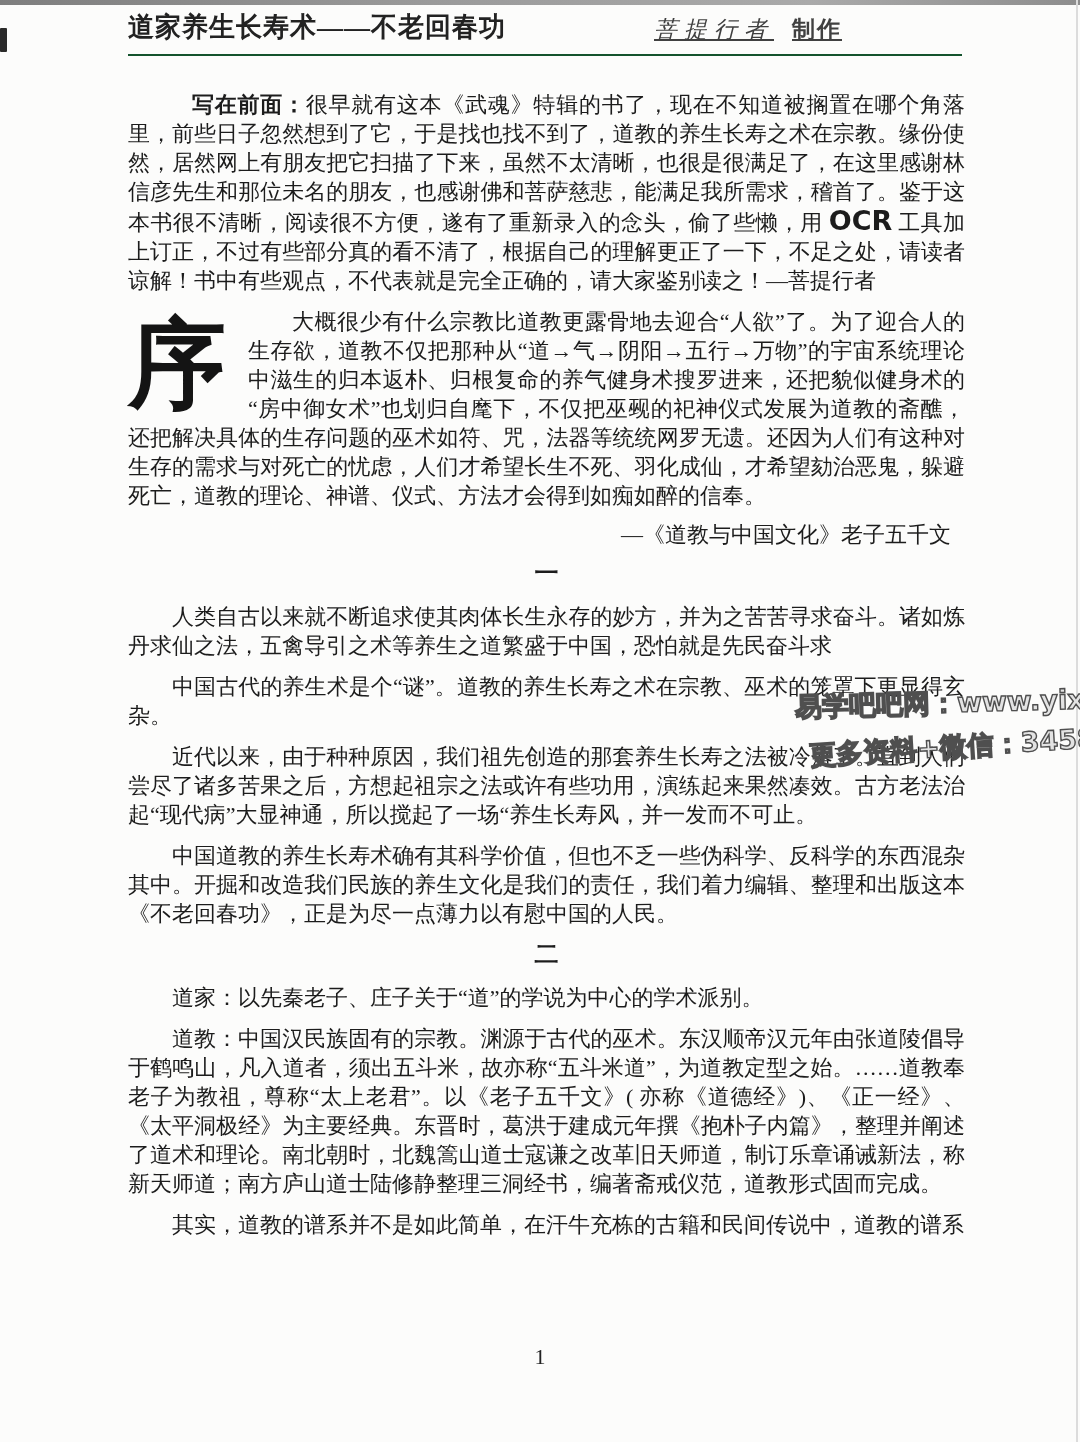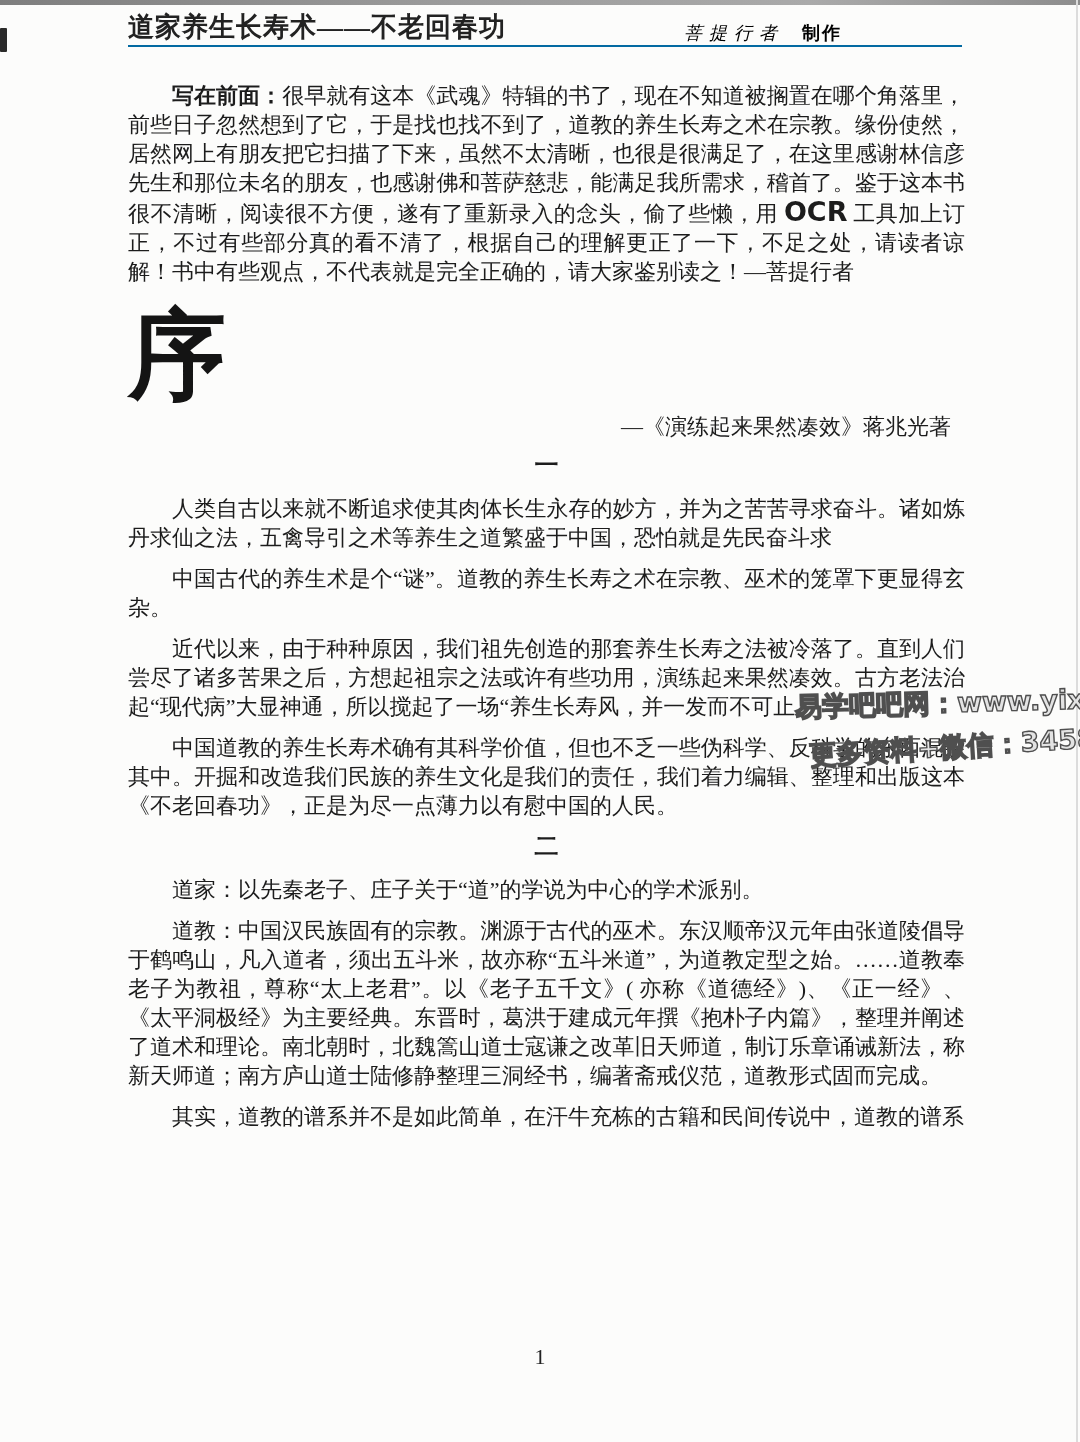--- a/index.html
+++ b/index.html
@@ -24,59 +24,61 @@
     background: #2a2a2a; border-radius: 1px;
   }
   .scan-edge-right {
     position: absolute; top: 0; right: 2px; width: 2px; height: 100%;
     background: #dcdcdc;
   }
   
   .header {
     position: relative;
     margin: 10px 118px 0 128px;
-    border-bottom: 2px solid #0369a1;
+    padding-bottom: 9px;
+    border-bottom: 2px solid #14532d;
     display: flex;
     justify-content: space-between;
     align-items: flex-end;
     width: 834px;
     text-align: center;
   }
   .header-title {
     font-size: 26px;
     font-weight: 700;
     letter-spacing: 1px;
     color: #222;
     transform: scaleY(1.05);
   }
   .header-creator {
-    font-size: 18px;
-    color: #000000;
+    font-size: 23px;
+    color: #404040;
     font-style: italic;
     letter-spacing: 7px;
     padding-right: 120px;
+    text-decoration: underline;
   }
   .header-creator .made-by {
     font-style: normal;
     font-weight: 700;
     letter-spacing: 2px;
     margin-left: 18px;
   }
   
   .content {
     position: relative;
     margin: 0 115px 0 128px;
     padding-top: 34px;
     width: 837px;
     font-size: 22px;
     line-height: 29px;
     text-align: justify;
   }
   .para { text-indent: 2em; margin-bottom: 12px; }
-  .para-lead { font-weight: 700; }
+  .para-lead { font-weight: 700; margin-left: 20px; }
   .ocr-term {
     font-family: "DejaVu Sans", "Liberation Sans", sans-serif;
     font-weight: 700;
     font-size: 27px;
   }
   .preface-block { margin-bottom: 4px; overflow: visible; }
   .preface-big-char {
     float: left;
     font-size: 98px;
     line-height: 100px;
@@ -152,21 +154,22 @@
       <span>菩提行者</span><span class="made-by">制作</span>
     </span>
   </div>
 
   <div class="content">
 
     <p class="para"><span class="para-lead">写在前面：</span><span>很早就有这本《武魂》特辑的书了，现在不知道被搁置在哪个角落里，前些日子忽然想到了它，于是找也找不到了，道教的养生长寿之术在宗教。缘份使然，居然网上有朋友把它扫描了下来，虽然不太清晰，也很是很满足了，在这里感谢林信彦先生和那位未名的朋友，也感谢佛和菩萨慈悲，能满足我所需求，稽首了。鉴于这本书很不清晰，阅读很不方便，遂有了重新录入的念头，偷了些懒，用 </span><span class="ocr-term">OCR</span><span> 工具加上订正，不过有些部分真的看不清了，根据自己的理解更正了一下，不足之处，请读者谅解！书中有些观点，不代表就是完全正确的，请大家鉴别读之！—菩提行者</span></p>
 
     <div class="preface-block">
       <div class="preface-big-char">序</div>
-      <div class="quote-attribution">—《演练起来果然凑效》蒋兆光著</div>
+      <div class="preface-text-wrap">大概很少有什么宗教比道教更露骨地去迎合“人欲”了。为了迎合人的生存欲，道教不仅把那种从“道→气→阴阳→五行→万物”的宇宙系统理论中滋生的归本返朴、归根复命的养气健身术搜罗进来，还把貌似健身术的“房中御女术”也划归自麾下，不仅把巫觋的祀神仪式发展为道教的斋醮，还把解决具体的生存问题的巫术如符、咒，法器等统统网罗无遗。还因为人们有这种对生存的需求与对死亡的忧虑，人们才希望长生不死、羽化成仙，才希望劾治恶鬼，躲避死亡，道教的理论、神谱、仪式、方法才会得到如痴如醉的信奉。</div>
+      <div class="quote-attribution">—《道教与中国文化》老子五千文</div>
     </div>
 
     <div class="section-marker">一</div>
 
     <p class="para">人类自古以来就不断追求使其肉体长生永存的妙方，并为之苦苦寻求奋斗。诸如炼丹求仙之法，五禽导引之术等养生之道繁盛于中国，恐怕就是先民奋斗求</p>
 
     <p class="para">中国古代的养生术是个“谜”。道教的养生长寿之术在宗教、巫术的笼罩下更显得玄杂。</p>
 
     <p class="para">近代以来，由于种种原因，我们祖先创造的那套养生长寿之法被冷落了。直到人们尝尽了诸多苦果之后，方想起祖宗之法或许有些功用，演练起来果然凑效。古方老法治起“现代病”大显神通，所以搅起了一场“养生长寿风，并一发而不可止。</p>
 

